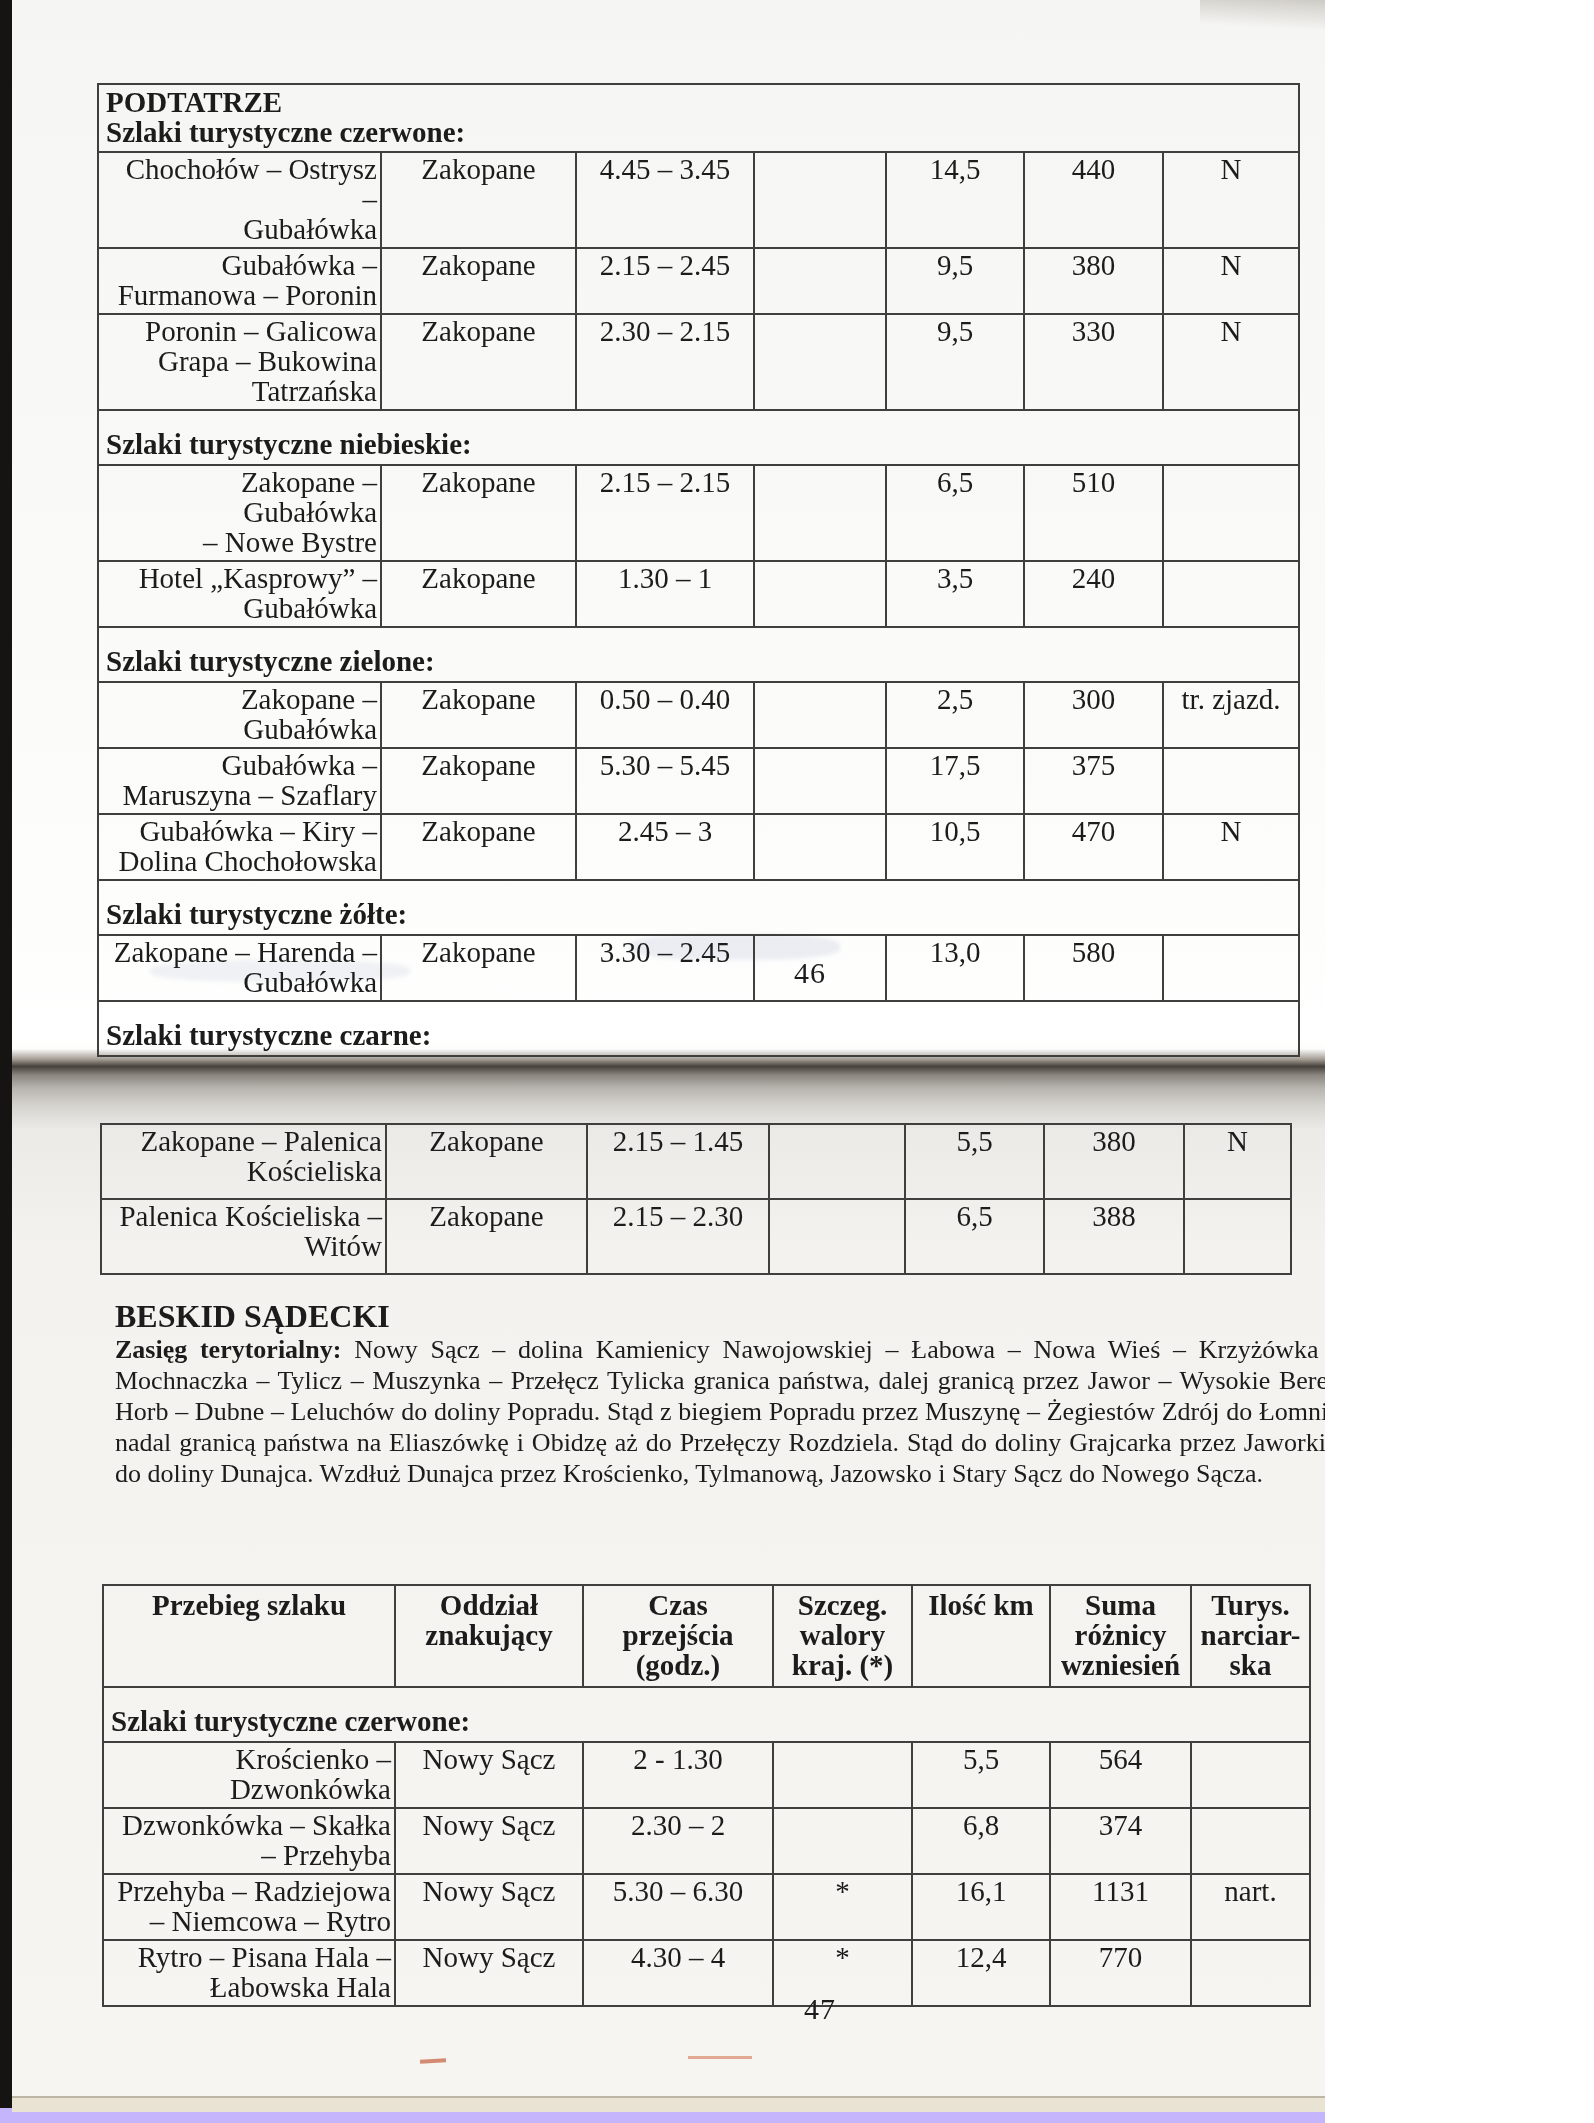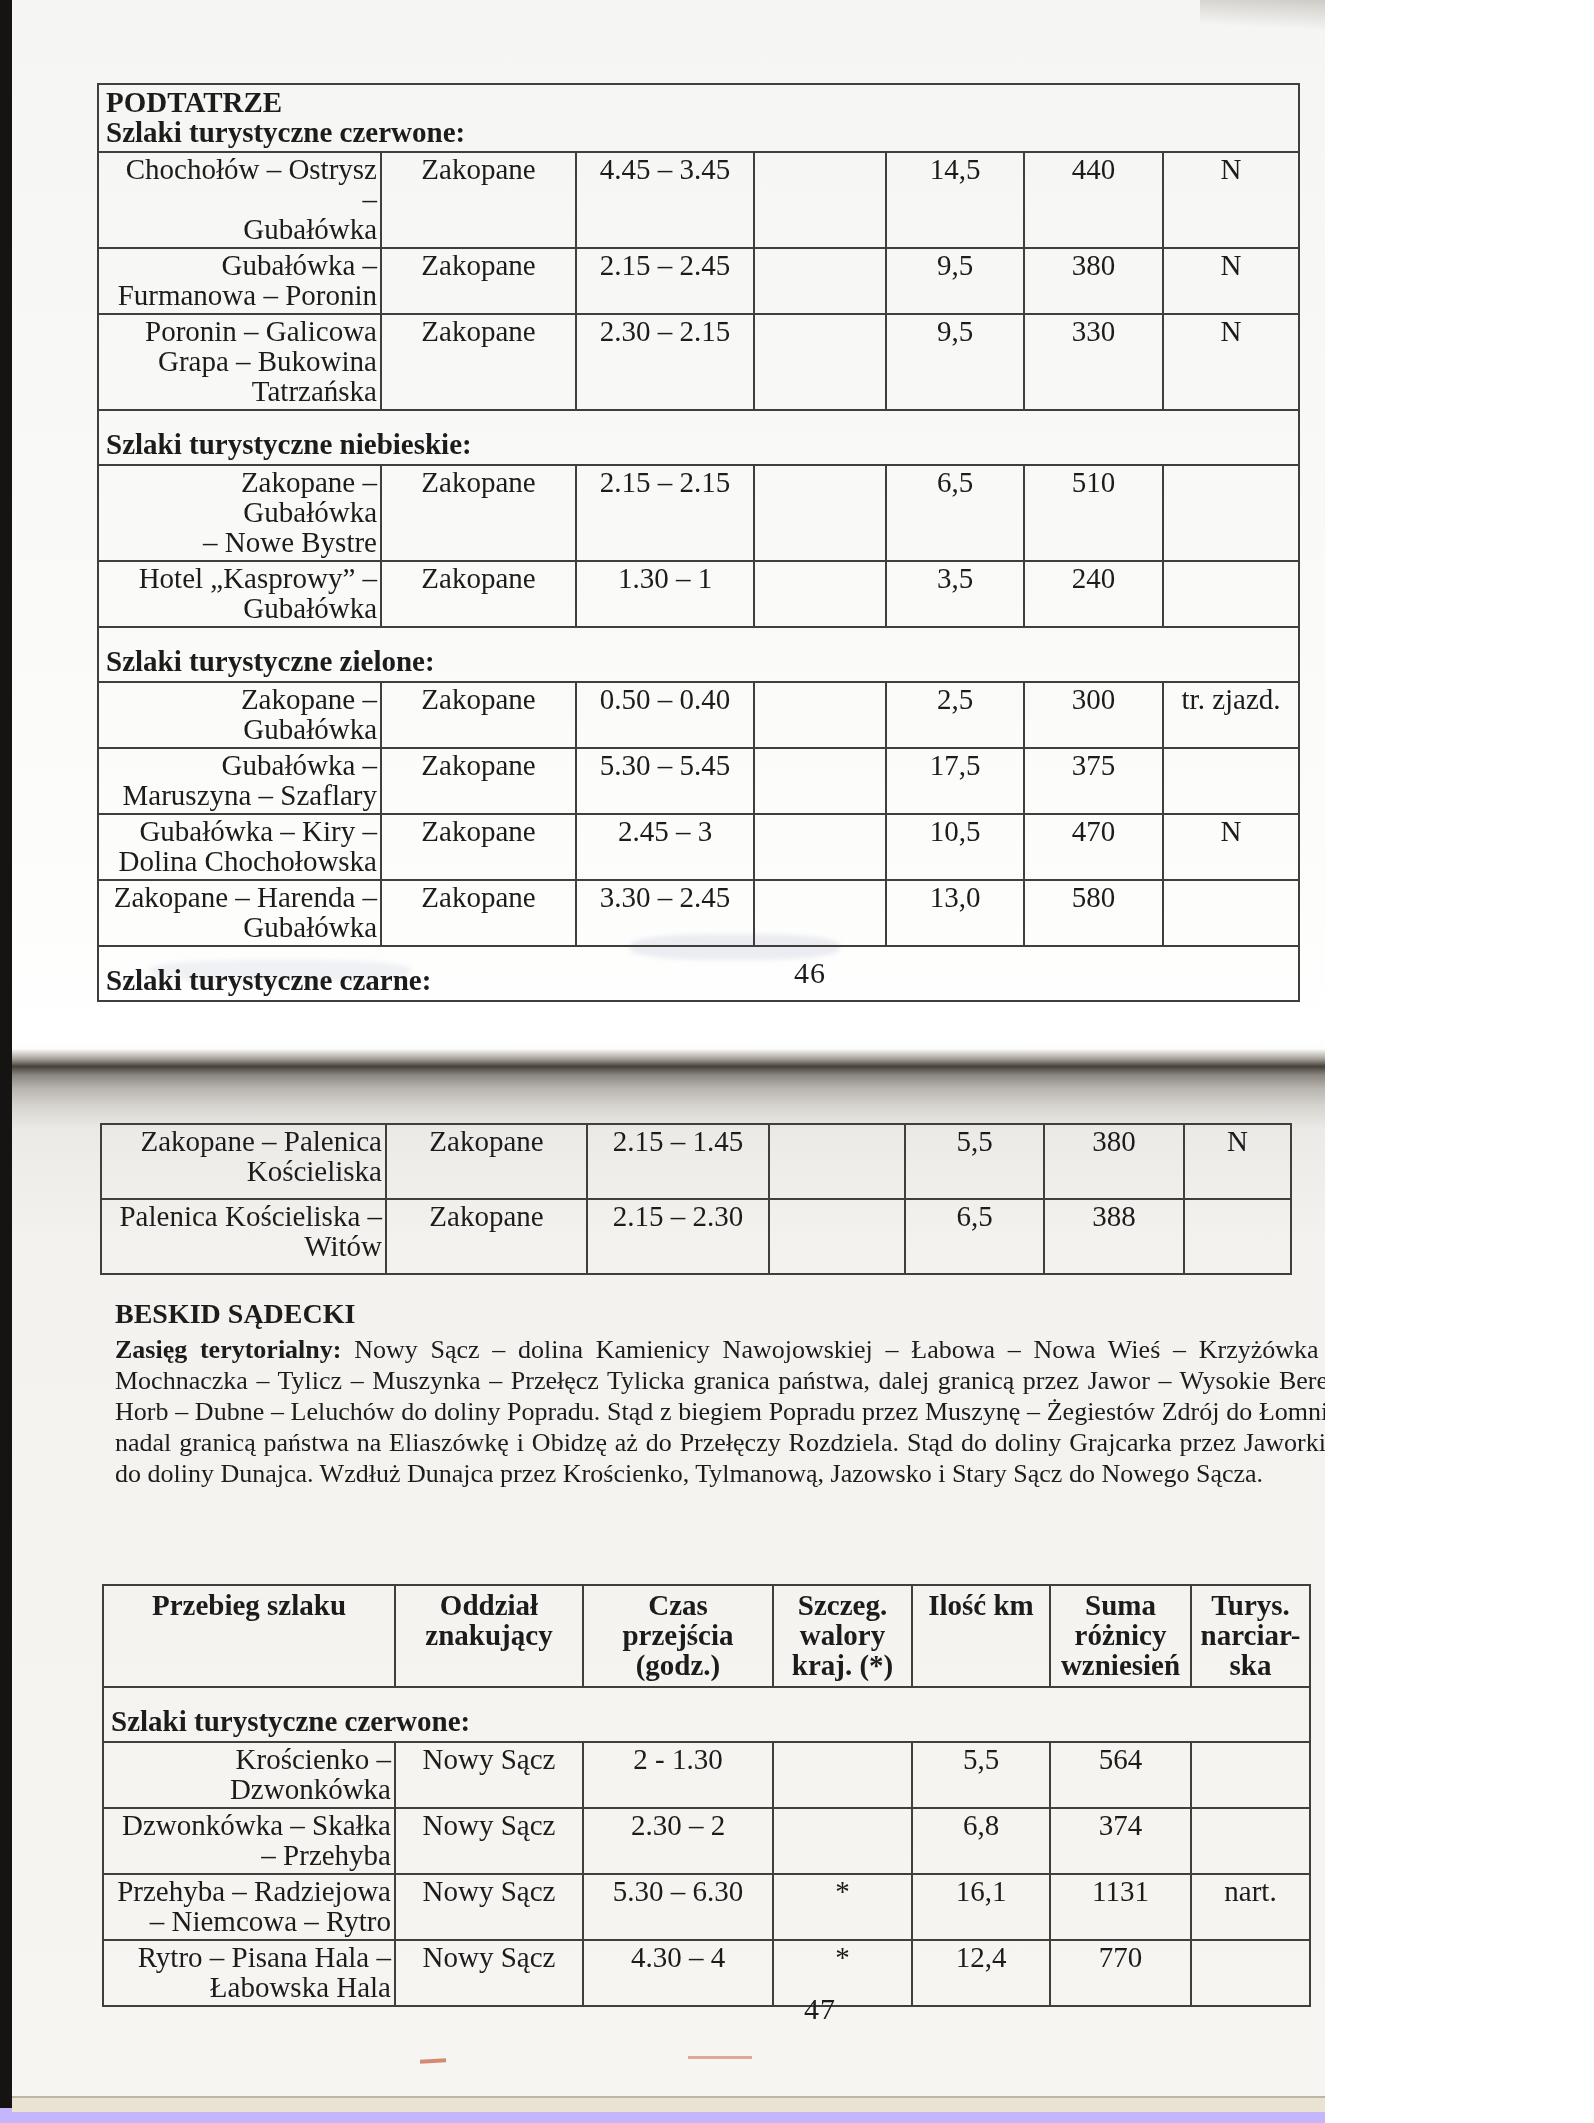--- a/index.html
+++ b/index.html
@@ -33,21 +33,21 @@
   td.c-mid{text-align:center;padding:1px 2px 3px 2px;}
   td.sec-label{font-weight:bold;text-align:left;padding:18px 3px 5px 7px;}
   td.title-cell{padding:2px 3px 4px 7px;}
   td.title-cell div{font-weight:bold;}
   th.col-header{font-weight:bold;text-align:center;white-space:pre-line;
     padding:4px 2px 6px 2px;font-size:28px;line-height:31px;}
   #tcont td{height:69px;}
 
   .abs{position:absolute;}
   .page-num{font-size:30px;letter-spacing:1px;text-align:center;width:400px;}
-  .region-heading{font-size:28px;font-weight:bold;}
+  .region-heading{font-size:32px;font-weight:bold;}
   .paras{width:1392px;font-size:26px;line-height:31px;text-align:justify;}
   .paras .lead{font-weight:bold;}
 </style>
 </head>
 <body>
 
 <div class="scan">
   <div class="page-top abs"></div>
   <div class="corner-shade abs"></div>
   <div class="spine abs"></div>
@@ -154,20 +154,23 @@
         </tr>
         <tr>
           <td class="c-route">Gubałówka – Kiry –
 Dolina Chochołowska</td>
           <td class="c-mid">Zakopane</td>
           <td class="c-mid">2.45 – 3</td>
           <td class="c-mid"></td>
           <td class="c-mid">10,5</td>
           <td class="c-mid">470</td>
           <td class="c-mid">N</td>
+        </tr>
+        <tr>
+          <td class="sec-label" colspan="7">Szlaki turystyczne żółte:</td>
         </tr>
         <tr>
           <td class="c-route">Zakopane – Harenda –
 Gubałówka</td>
           <td class="c-mid">Zakopane</td>
           <td class="c-mid">3.30 – 2.45</td>
           <td class="c-mid"></td>
           <td class="c-mid">13,0</td>
           <td class="c-mid">580</td>
           <td class="c-mid"></td>

